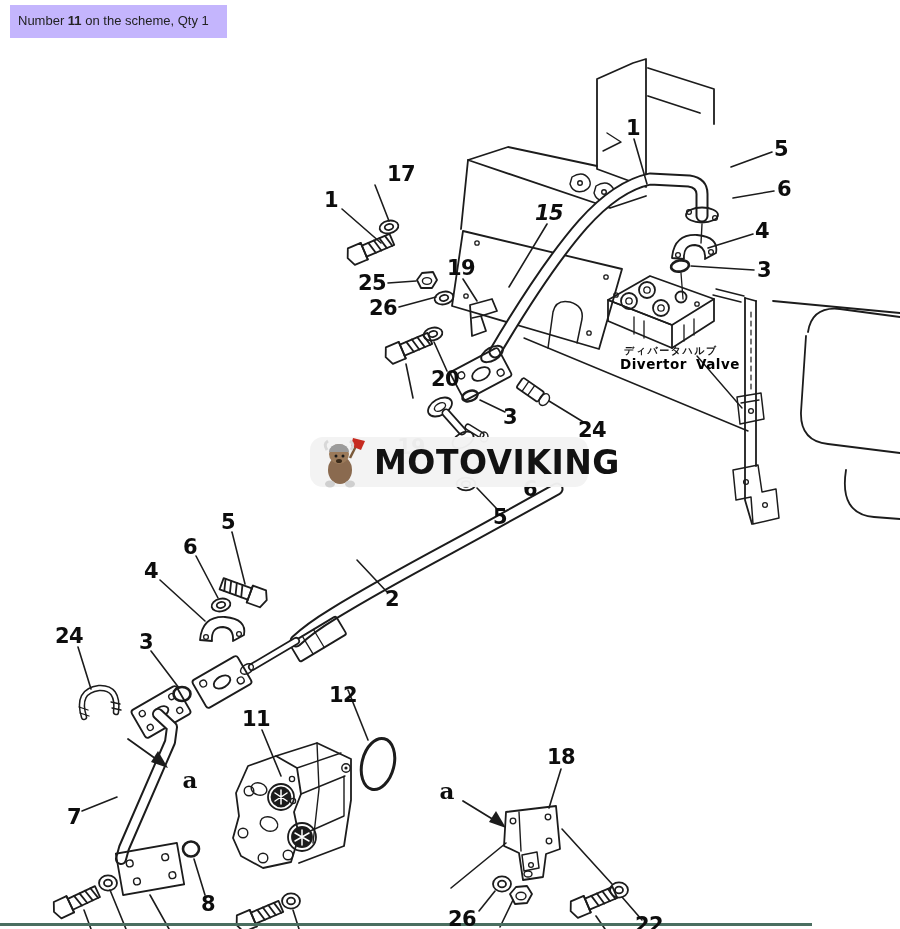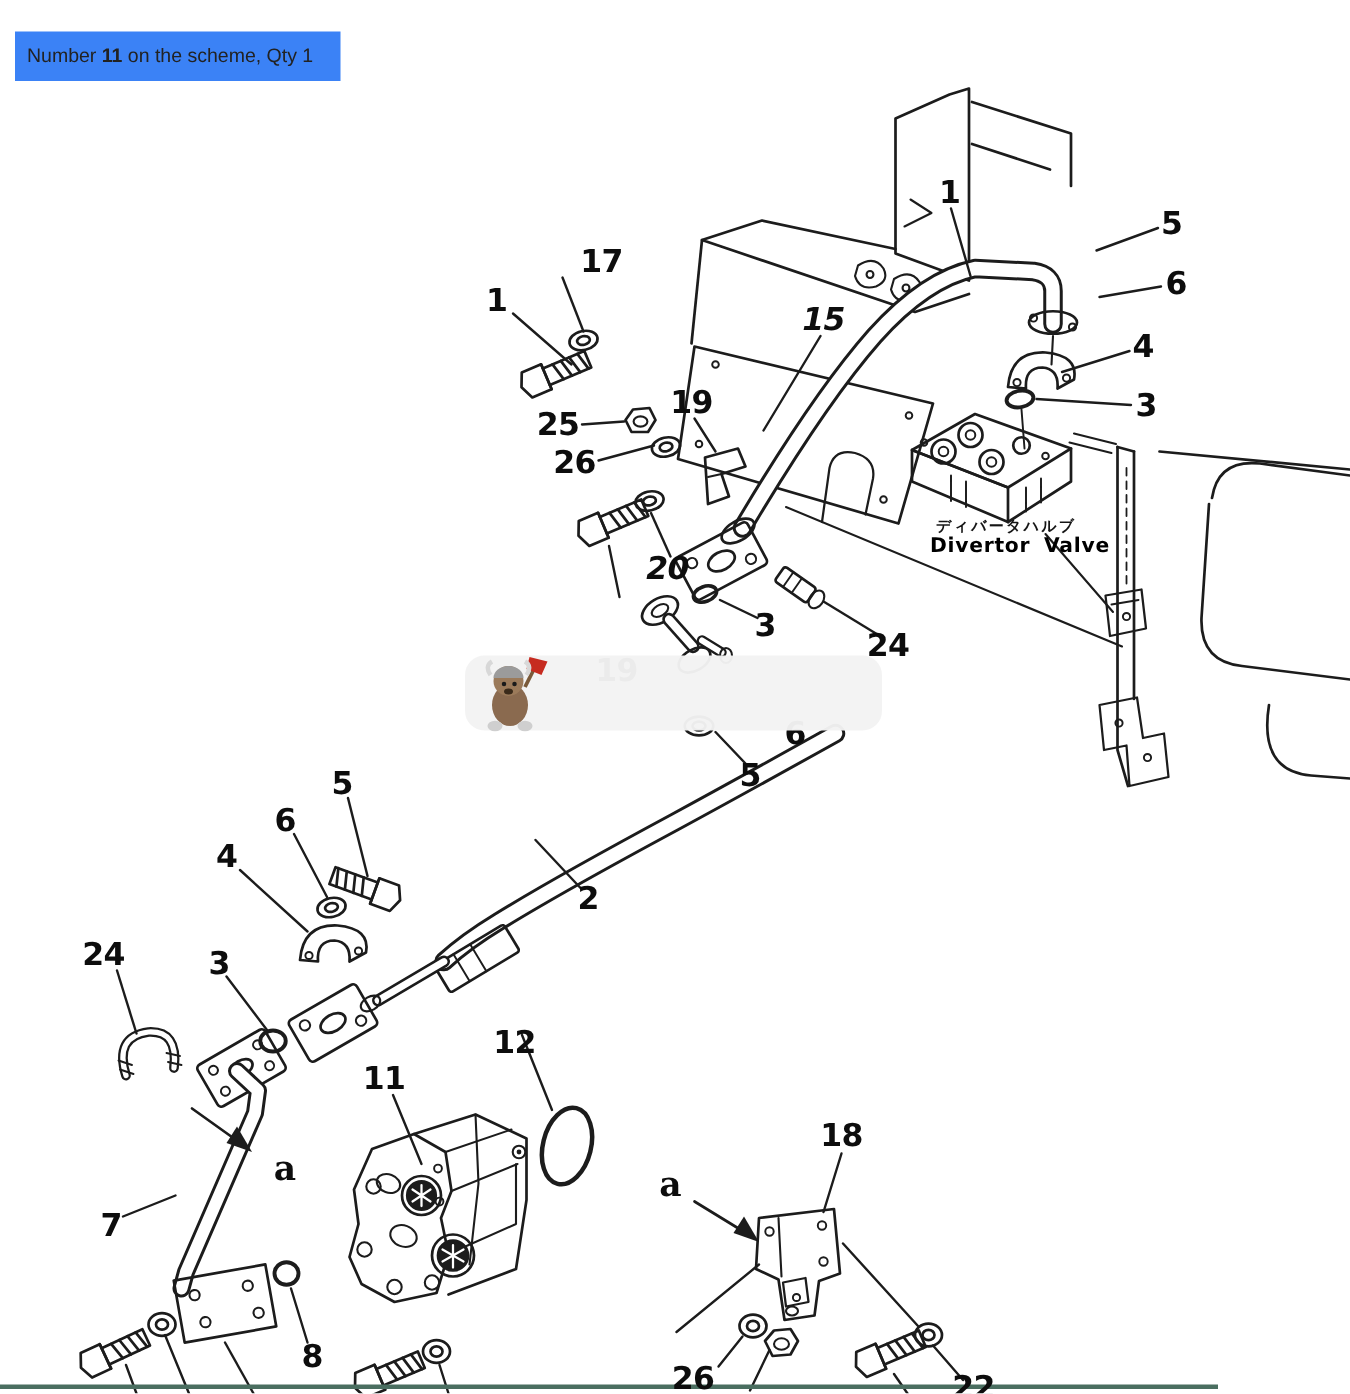--- a/index.html
+++ b/index.html
@@ -1,18 +1,18 @@
 <!DOCTYPE html>
 <html><head>
 <meta charset="utf-8">
 <style>
   html,body{margin:0;padding:0;background:#fff;}
   .stage{position:relative;width:900px;height:929px;background:#ffffff;overflow:hidden;
          font-family:"DejaVu Sans",sans-serif;}
-  .header{position:absolute;left:10px;top:21px;background:#3b82f6;color:#222;
+  .header{position:absolute;left:10px;top:5px;background:#c4b5fd;color:#222;
           font:13px/1.1 "Liberation Sans",sans-serif;padding:9px 18px 10px 8px;
           white-space:nowrap;z-index:5;}
   .header .hdr-num{font-weight:700;}
   .line-art{position:absolute;left:0;top:0;z-index:1;}
   .callout{position:absolute;transform:translate(-50%,-50%);
            font:700 21px "DejaVu Sans",sans-serif;color:#0d0d0d;z-index:3;
            letter-spacing:-0.5px;white-space:nowrap;}
   .letter{position:absolute;transform:translate(-50%,-50%);
           font:700 23px "DejaVu Serif",serif;color:#0d0d0d;z-index:3;}
   .valve-jp{position:absolute;left:624px;top:344px;font:700 10px "DejaVu Sans",sans-serif;
@@ -313,21 +313,21 @@
       <div class="callout" style="left: 781px; top: 149px;">5</div>
       <div class="callout" style="left: 784px; top: 189px;">6</div>
       <div class="callout" style="left: 762px; top: 231px;">4</div>
       <div class="callout" style="left: 764px; top: 270px;">3</div>
       <div class="callout" style="left: 367px; top: 174px; margin-left: 34px;">17</div>
       <div class="callout" style="left: 331px; top: 200px;">1</div>
       <div class="callout" style="left: 549px; top: 213px; font-style: italic;">15</div>
       <div class="callout" style="left: 372px; top: 283px;">25</div>
       <div class="callout" style="left: 383px; top: 308px;">26</div>
       <div class="callout" style="left: 461px; top: 268px;">19</div>
-      <div class="callout" style="left: 445px; top: 379px; font-style: italic;">20</div>
+      <div class="callout" style="left: 445px; top: 379px;">20</div>
       <div class="callout" style="left: 411px; top: 407px; margin-top: 40px;">19</div>
       <div class="callout" style="left: 510px; top: 417px;">3</div>
       <div class="callout" style="left: 592px; top: 430px;">24</div>
       <div class="callout" style="left: 530px; top: 489px;">6</div>
       <div class="callout" style="left: 500px; top: 517px;">5</div>
       <div class="callout" style="left: 392px; top: 599px;">2</div>
       <div class="callout" style="left: 228px; top: 522px;">5</div>
       <div class="callout" style="left: 190px; top: 547px;">6</div>
       <div class="callout" style="left: 151px; top: 571px;">4</div>
       <div class="callout" style="left: 146px; top: 642px;">3</div>
@@ -353,16 +353,17 @@
       <ellipse cx="20" cy="34" rx="12" ry="14" fill="#8a6a4f"></ellipse>
       <circle cx="19" cy="18" r="10" fill="#9b7a5a"></circle>
       <path d="M9,16 a10,8 0 0 1 20,0 z" fill="#9b9b9b"></path>
       <path d="M7,14 q-4,-6 1,-9 M31,14 q4,-6 -1,-9" stroke="#d8d8d8" stroke-width="3" fill="none"></path>
       <circle cx="16" cy="20" r="1.5" fill="#1a1a1a"></circle>
       <circle cx="23" cy="20" r="1.5" fill="#1a1a1a"></circle>
       <ellipse cx="19" cy="25" rx="3" ry="2" fill="#3a2a1a"></ellipse>
       <ellipse cx="10" cy="48" rx="5" ry="3.5" fill="#cfcfcf"></ellipse>
       <ellipse cx="30" cy="48" rx="5" ry="3.5" fill="#cfcfcf"></ellipse>
     </svg>
+    <span class="wm-text">MOTOVIKING</span>
   </div>
 
   <div class="footer-line"></div>
 </div>
 
 </body></html>

